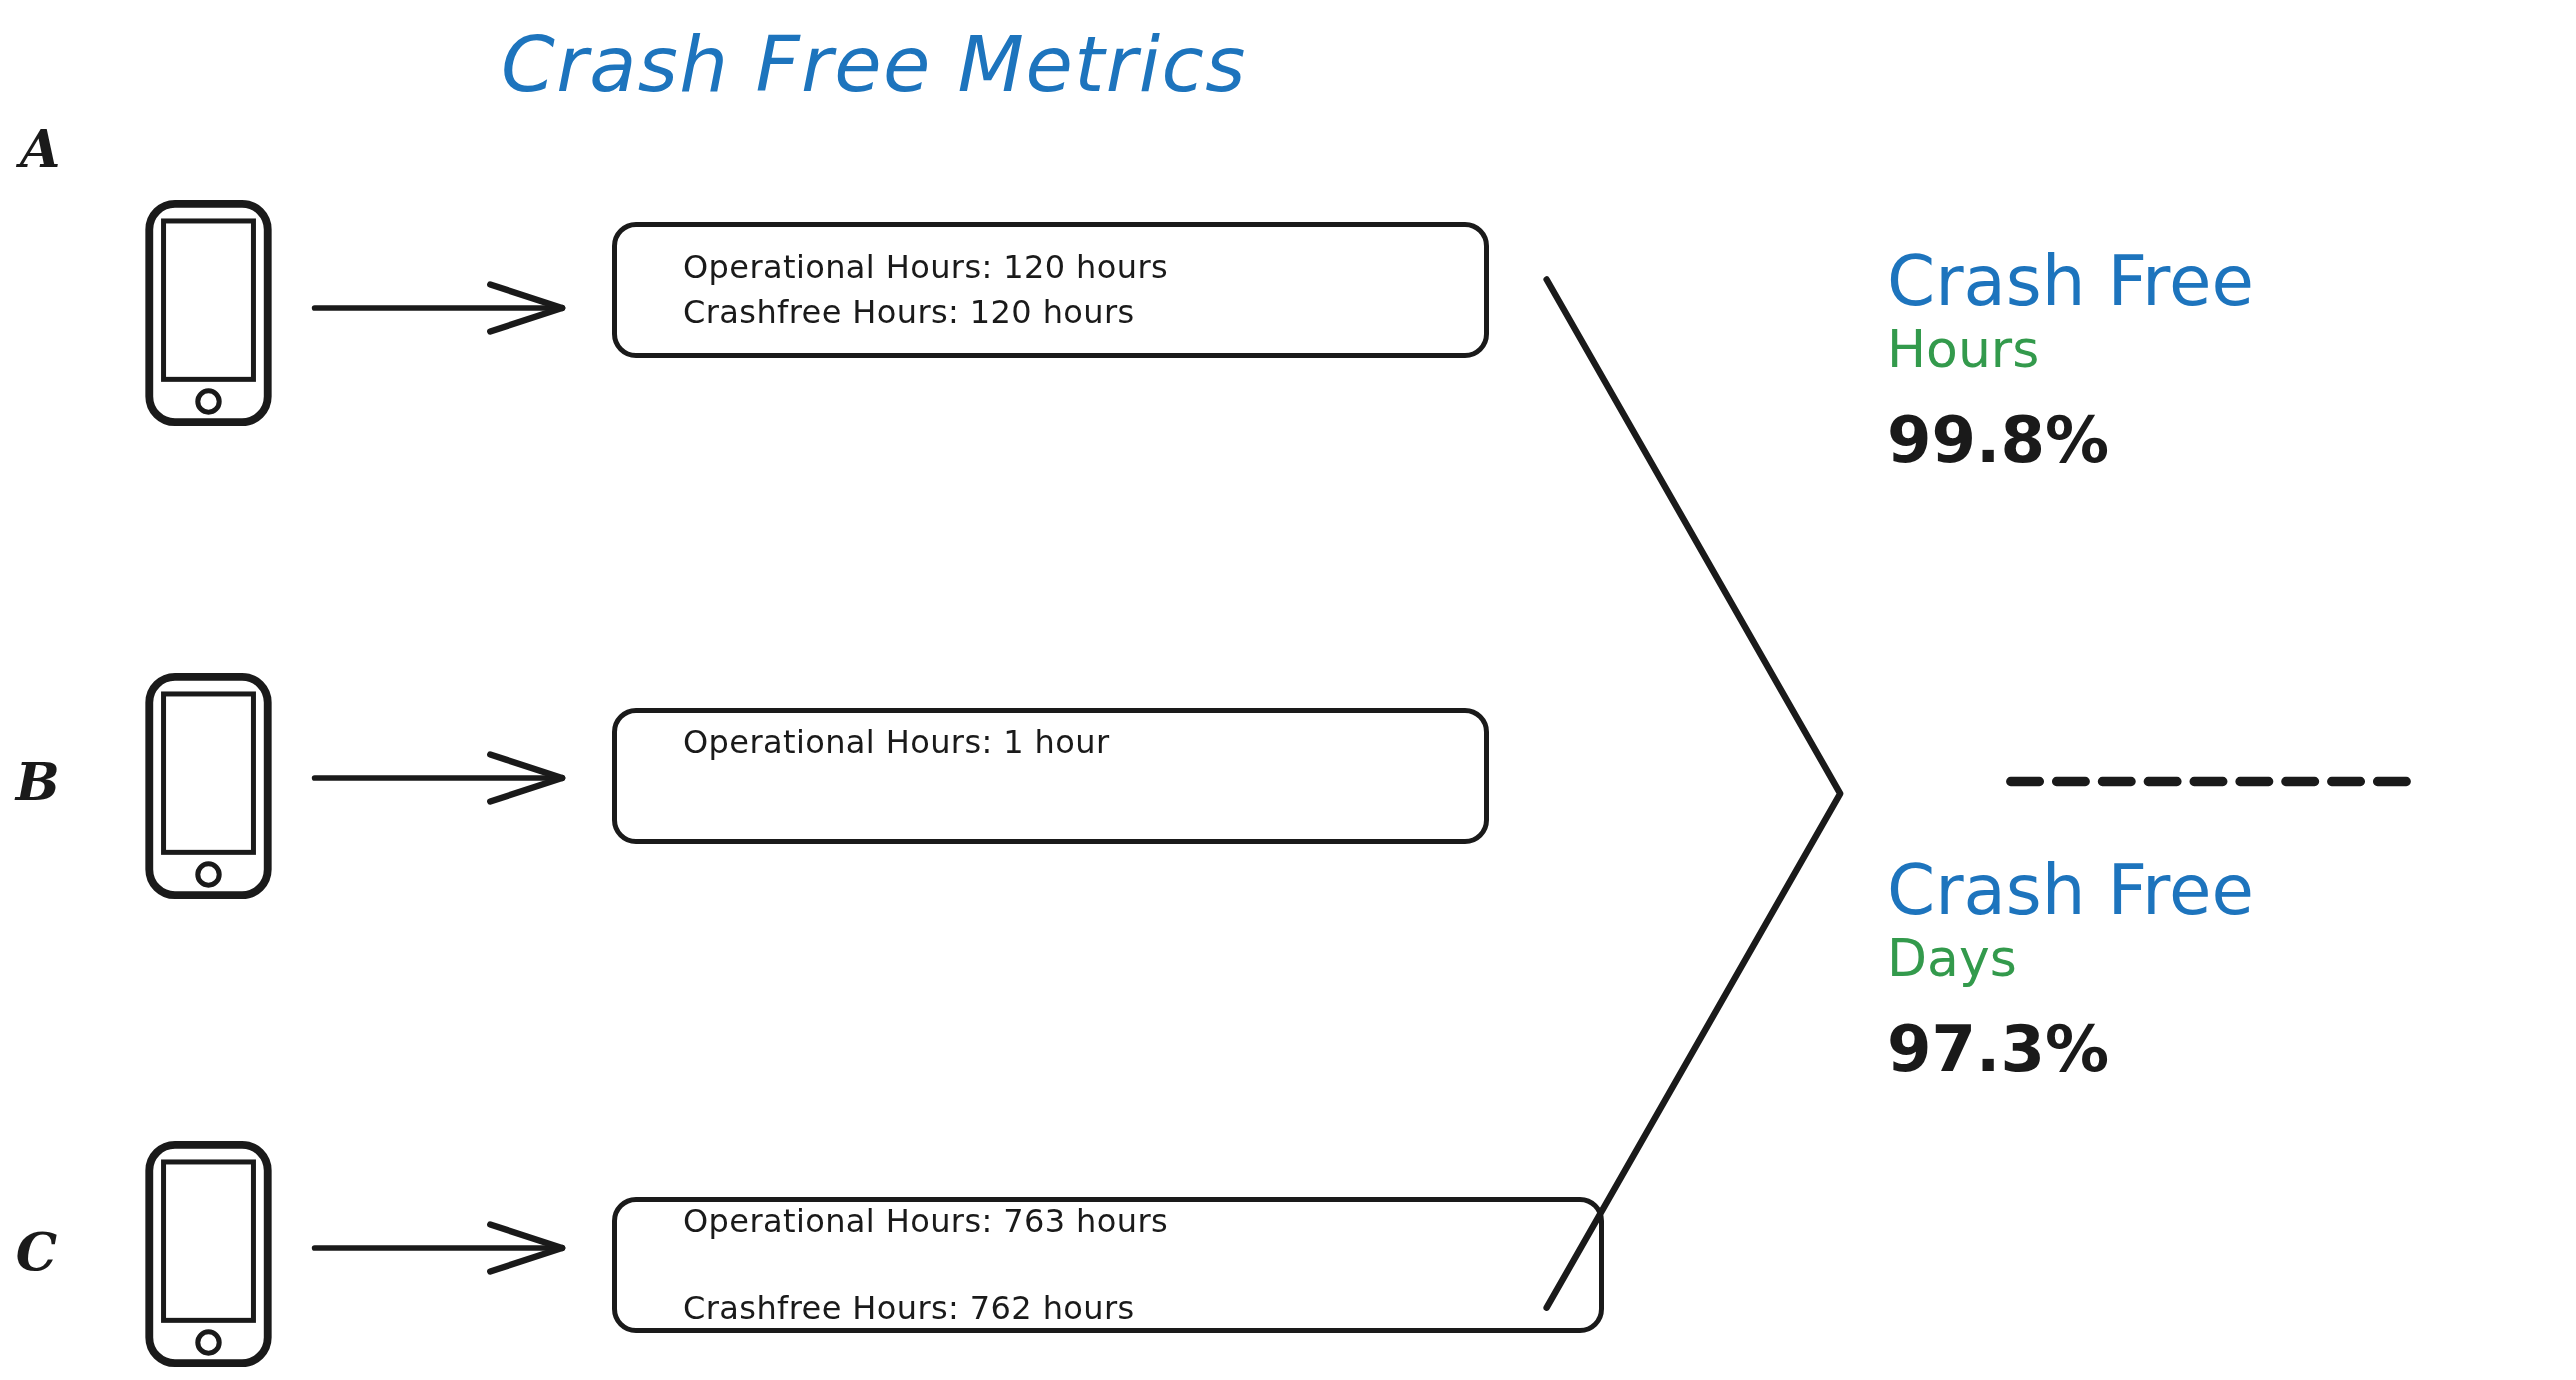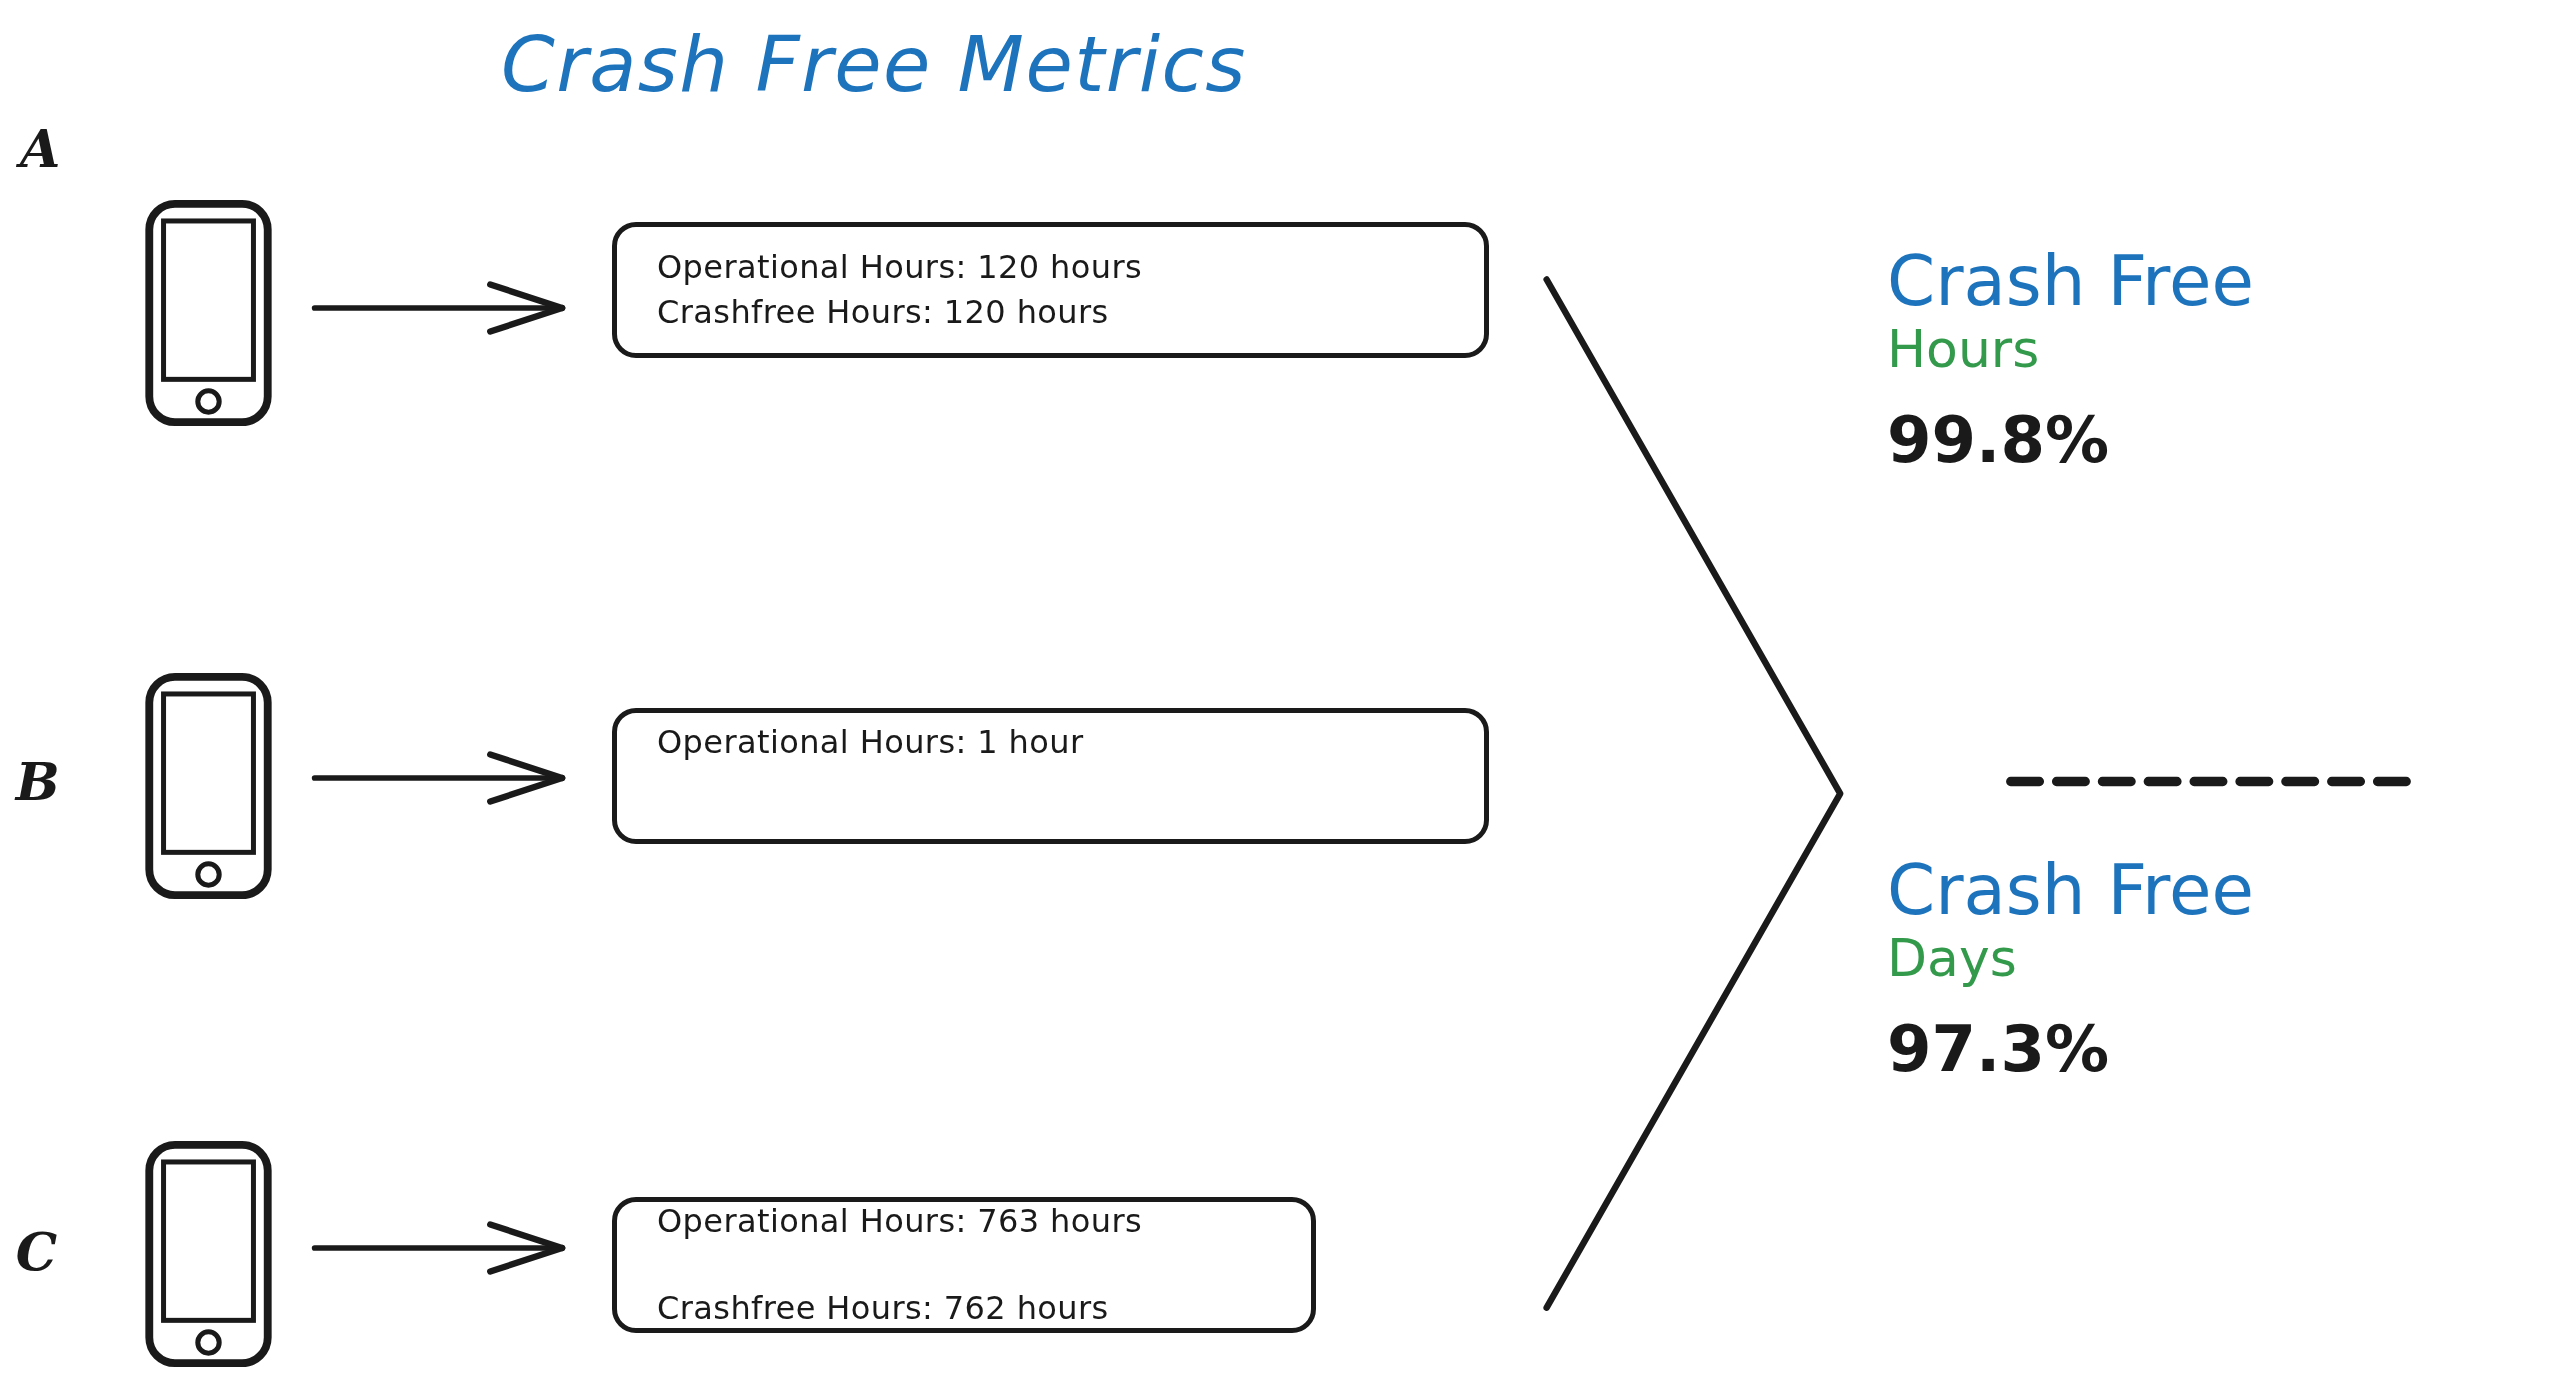--- a/index.html
+++ b/index.html
@@ -72,20 +72,21 @@
     justify-content: center;
     padding: 7.2px 0 7.2px 40px;
   }
   .info-line {
     font-family: "DejaVu Sans", sans-serif;
     font-size: 32px;
     letter-spacing: 0.4px;
     color: #1a1a1a;
     line-height: 1.42;
     white-space: nowrap;
+    margin-left: 26px;
   }
 
   
   .vshape {
     position: absolute;
     left: 1518px;
     top: 265px;
     width: 358px;
     height: 1060px;
     pointer-events: none;
@@ -194,21 +195,21 @@
   </div>
 
   <div class="arrow" style="left:308px; top:1216px;">
     <svg viewBox="0 0 370 90" xmlns="http://www.w3.org/2000/svg">
       <line x1="8" y1="45" x2="350" y2="45" stroke="#1a1a1a" stroke-width="8" stroke-linecap="round"></line>
       <line x1="255" y1="12" x2="356" y2="45" stroke="#1a1a1a" stroke-width="9" stroke-linecap="round"></line>
       <line x1="255" y1="78" x2="356" y2="45" stroke="#1a1a1a" stroke-width="9" stroke-linecap="round"></line>
     </svg>
   </div>
 
-  <div class="info-box" style="left:612px; top:1197px; width:704px; height:136px;gap:41px;">
+  <div class="info-box" style="left:612px; top:1197px; width:992px; height:136px;gap:41px;">
     <div class="info-line">Operational Hours: 763 hours</div>
     <div class="info-line">Crashfree Hours: 762 hours</div>
   </div>
 
   <div class="vshape">
     <svg viewBox="0 0 500 1480" xmlns="http://www.w3.org/2000/svg">
       <polyline points="40,20 450,738 40,1456" fill="none" stroke="#1a1a1a" stroke-width="9" stroke-linecap="round" stroke-linejoin="round"></polyline>
     </svg>
   </div>
 

